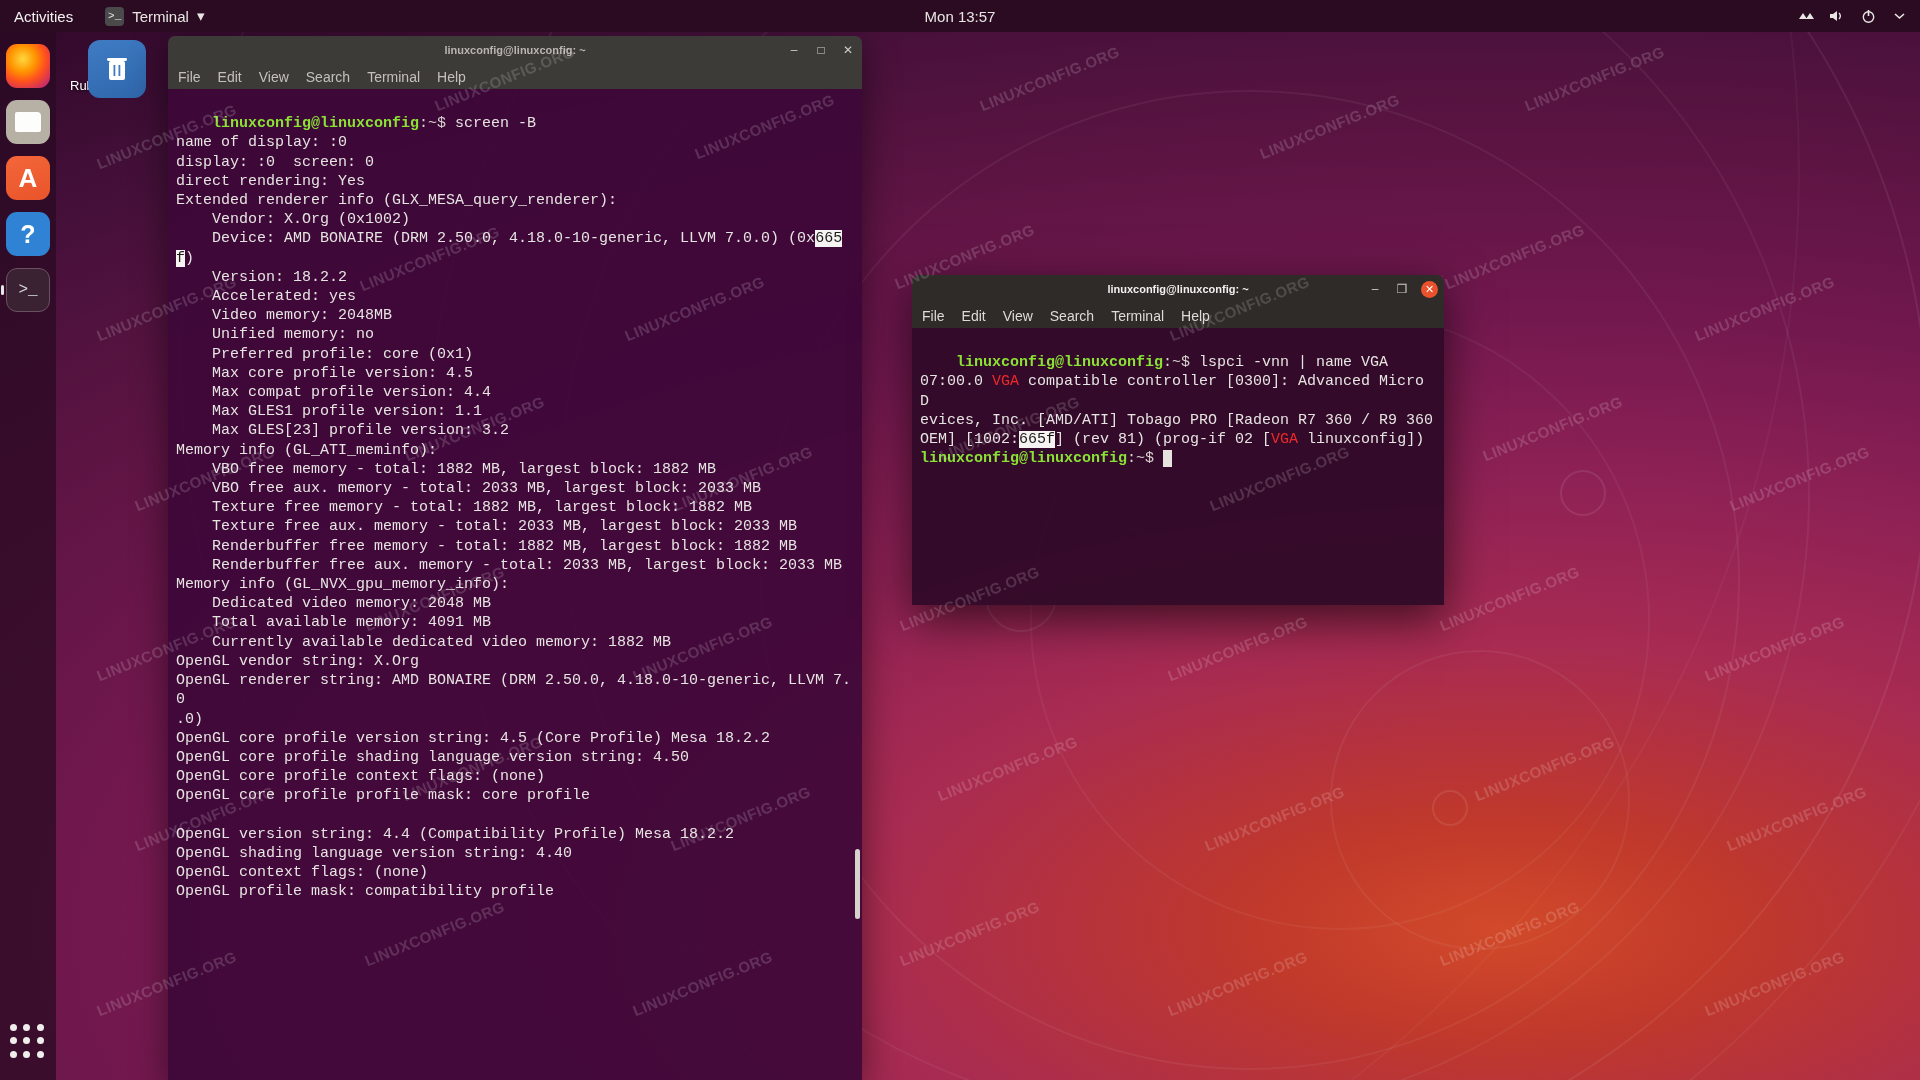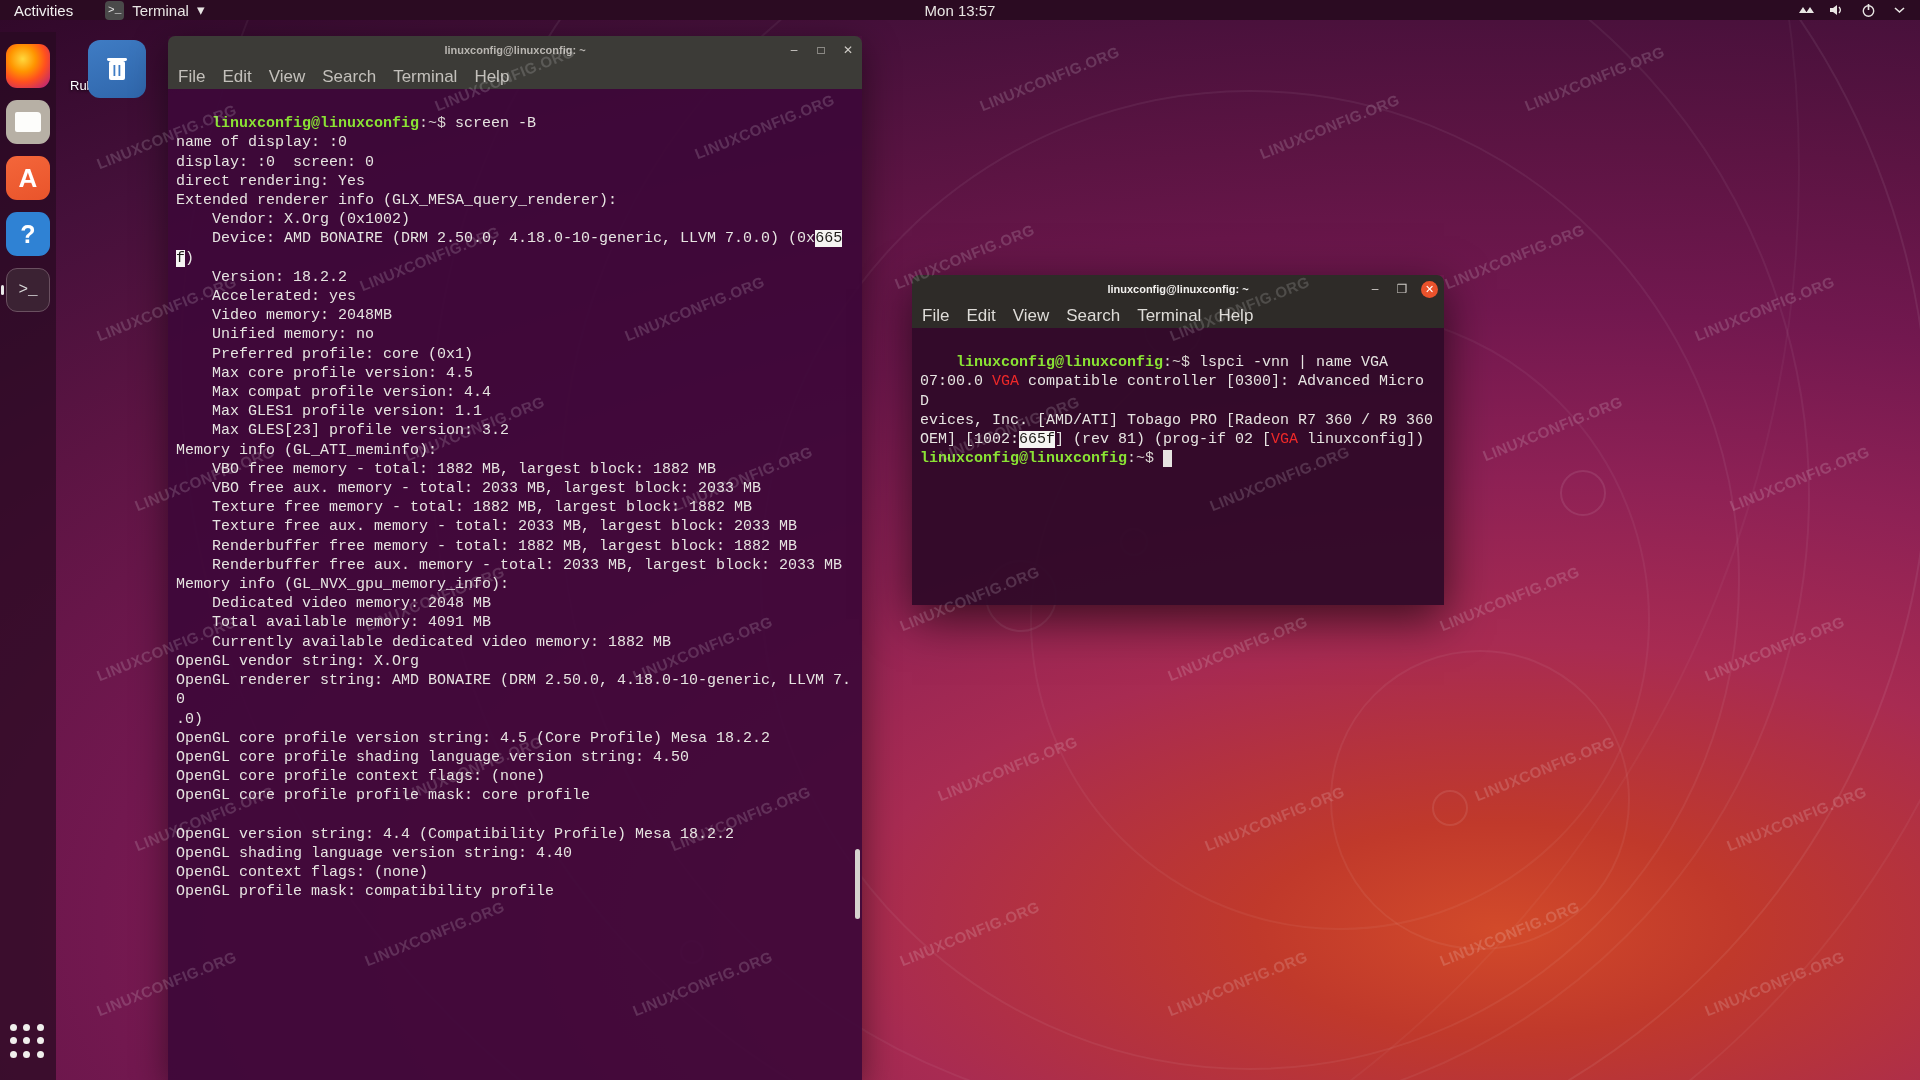--- a/index.html
+++ b/index.html
@@ -26,21 +26,21 @@
   .dot { position:absolute; border-radius:50%; border:2px solid rgba(255,255,255,0.09); }
   .d1{width:58px;height:58px;left:1144px;top:300px;}
   .d2{width:46px;height:46px;left:1560px;top:470px;}
   .d3{width:36px;height:36px;left:1432px;top:790px;}
   .d4{width:28px;height:28px;left:1120px;top:528px;}
   .d5{width:72px;height:72px;left:985px;top:560px;}
   .d6{width:24px;height:24px;left:680px;top:940px;}
 
   
   #topbar {
-    position:absolute; left:0; top:0; width:1920px; height:20px;
+    position:absolute; left:0; top:0; width:1920px; height:32px;
     background:#2b0b22; color:#e8e6e3;
     display:flex; align-items:center; font-size:15px; z-index:50;
   }
   #activities { margin-left:14px; cursor:pointer; color:#f2f1f0; }
   .tb-app { display:flex; align-items:center; gap:8px; margin-left:32px; cursor:pointer; }
   .tb-app-icon {
     width:19px; height:19px; border-radius:4px; background:#4a4a4a;
     color:#e6e6e6; font-family:"Liberation Mono", monospace; font-size:11px;
     display:flex; align-items:center; justify-content:center; line-height:1;
   }
@@ -81,21 +81,21 @@
   .titlebar.inactive { background:#3c3b37; }
   .titlebar.focus { background:#2e2b28; }
   .title-text { position:absolute; left:0; right:0; text-align:center;
                 font-size:11px; font-weight:bold; pointer-events:none; }
   .titlebar.inactive .title-text { color:#b9b6b1; }
   .titlebar.focus .title-text { color:#f2f0ee; }
   .win-btns { position:absolute; right:6px; display:flex; align-items:center; gap:11px; }
   .wb { width:16px; height:16px; display:flex; align-items:center; justify-content:center;
         font-size:12px; color:#cfccc7; cursor:pointer; }
   .wb.close-round { width:17px; height:17px; border-radius:50%; background:#e9522c; color:#fff; font-size:11px; }
-  .menubar { height:25px; display:flex; align-items:center; gap:17px; padding-left:10px; font-size:17px; }
+  .menubar { height:25px; display:flex; align-items:center; gap:17px; padding-left:10px; font-size:14px; }
   .menubar.inactive { background:#3c3b37; color:#c3c0bb; }
   .menubar.focus { background:#2e2b28; color:#dedcd8; }
   .menubar span { cursor:pointer; }
   .screen { font-family:"Liberation Mono","DejaVu Sans Mono",monospace;
             font-size:15px; line-height:19.2px; padding:6px 8px 4px 8px;
             white-space:pre-wrap; word-break:break-all; overflow:hidden; position:relative; }
   .screen.w1 { background:rgba(61,8,56,0.92); color:#e6e4e1; }
   .screen.w2 { background:rgba(47,10,40,0.95); color:#e6e4e1; }
   .pr { color:#8ae234; font-weight:bold; }
   .pth { color:#d8d4d0; }

